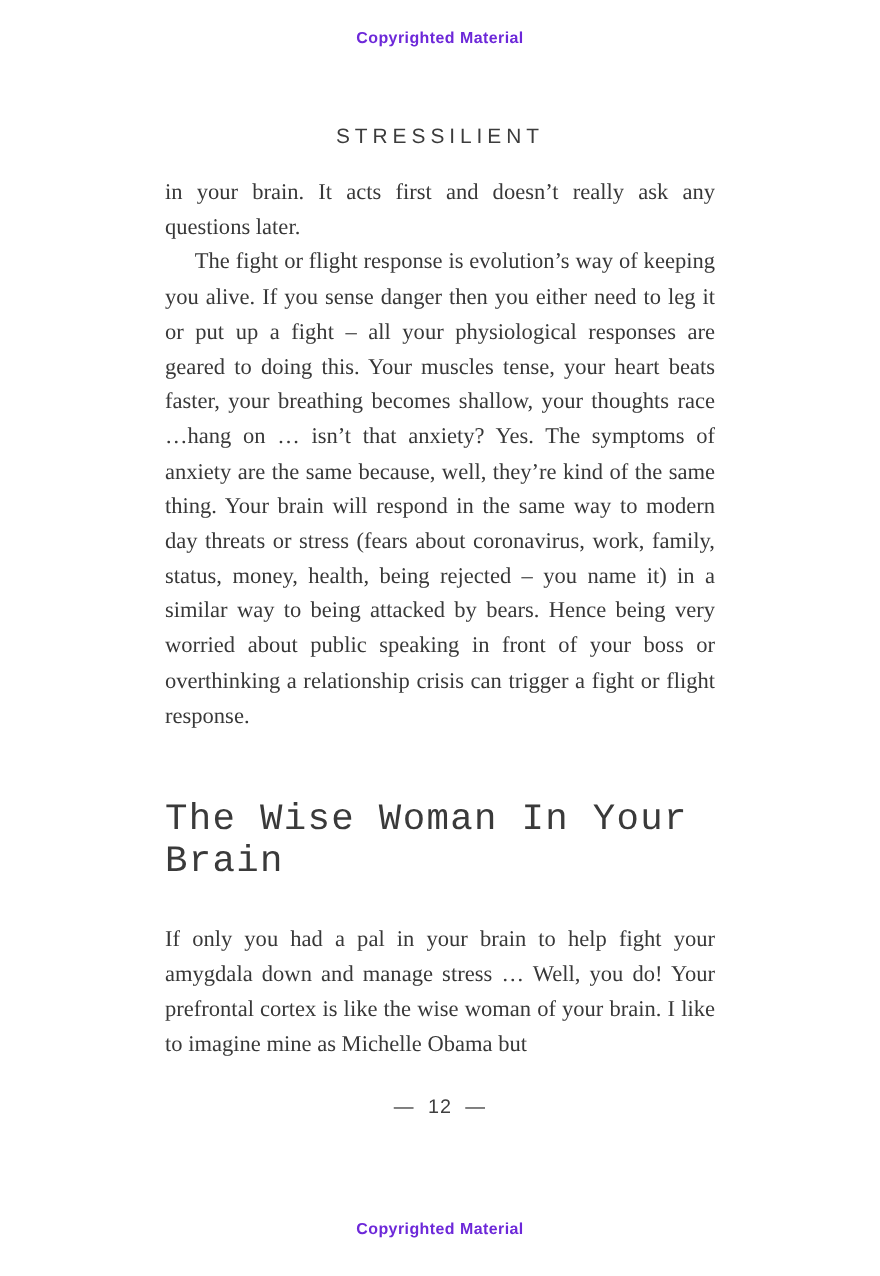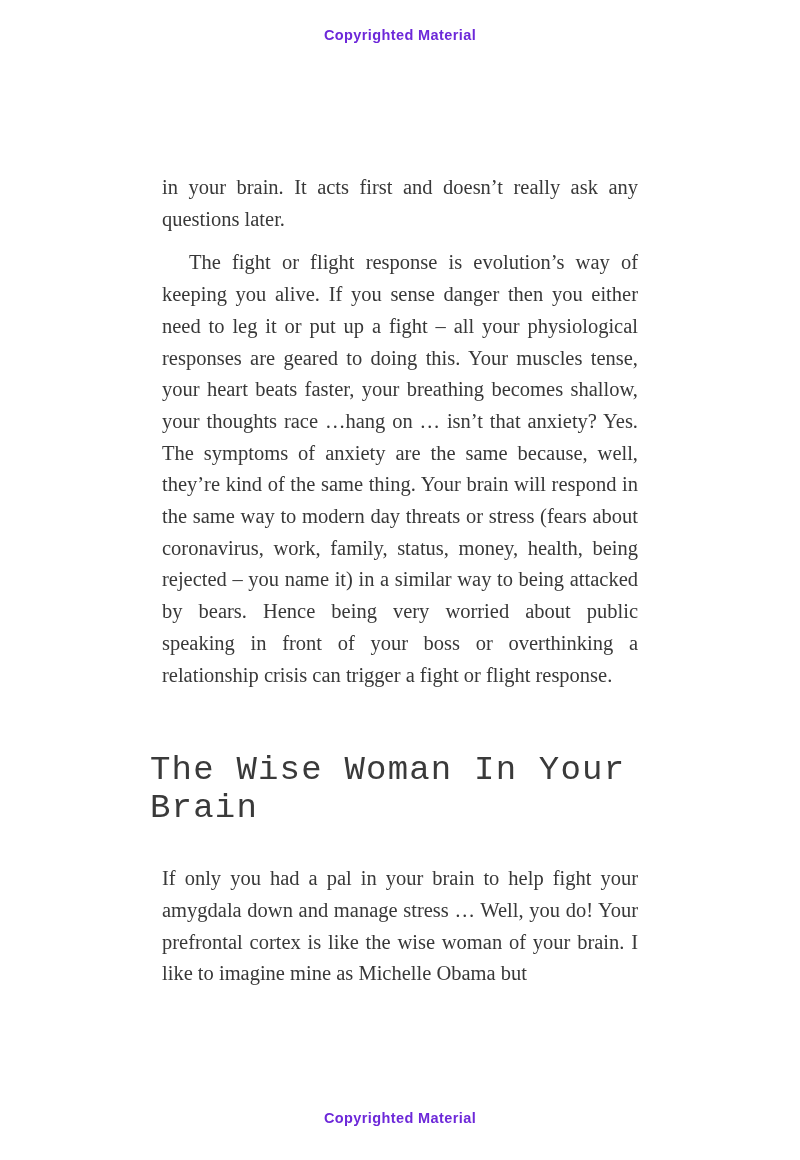--- a/index.html
+++ b/index.html
@@ -40,21 +40,21 @@
     letter-spacing: 4.5px;
     color: #3c3c3c;
   }
   .column {
     position: absolute;
     left: 150px;
     top: 160px;
     width: 500px;
   }
   .body-p {
-    margin: 12px;
+    margin: 0;
     font-size: 20.5px;
     line-height: 31.7px;
     text-align: justify;
     color: #383838;
   }
   .body-p.indent { text-indent: 27px; }
   .section-heading {
     margin: 60px 0 36px 0;
     font-family: Liberation Mono, monospace;
     font-weight: 300;
@@ -72,29 +72,31 @@
     color: #3f3f3f;
   }
 </style>
 </head>
 <body>
 
 <div class="page">
 
   <div class="banner top">Copyrighted Material</div>
 
+  <div class="running-head">STRESSILIENT</div>
 
   <div class="column">
 
     <p class="body-p">in your brain. It acts first and doesn’t really ask any questions later.</p>
 
     <p class="body-p indent">The fight or flight response is evolution’s way of keeping you alive. If you sense danger then you either need to leg it or put up a fight – all your physiological responses are geared to doing this. Your muscles tense, your heart beats faster, your breathing becomes shallow, your thoughts race …hang on … isn’t that anxiety? Yes. The symptoms of anxiety are the same because, well, they’re kind of the same thing. Your brain will respond in the same way to modern day threats or stress (fears about coronavirus, work, family, status, money, health, being rejected – you name it) in a similar way to being attacked by bears. Hence being very worried about public speaking in front of your boss or overthinking a relationship crisis can trigger a fight or flight response.</p>
 
     <h2 class="section-heading">The Wise Woman In Your Brain</h2>
 
     <p class="body-p">If only you had a pal in your brain to help fight your amygdala down and manage stress … Well, you do! Your prefrontal cortex is like the wise woman of your brain. I like to imagine mine as Michelle Obama but</p>
 
+    <div class="page-number">— 12 —</div>
 
   </div>
 
   <div class="banner bottom">Copyrighted Material</div>
 
 </div>
 
 </body></html>

